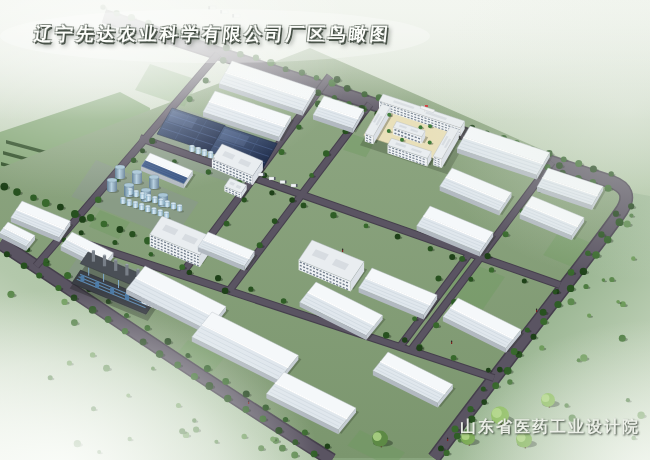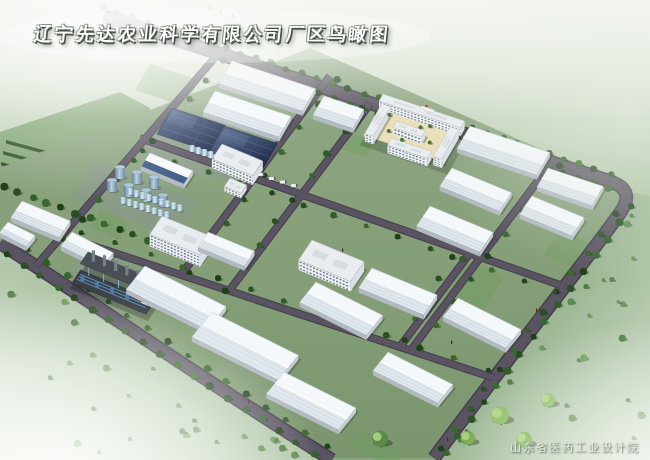--- a/index.html
+++ b/index.html
@@ -7,22 +7,22 @@
          font-family:"Liberation Sans",sans-serif;}
   .stage svg{position:absolute;left:0;top:0;display:block;}
   .title{position:absolute;left:34px;top:22px;white-space:nowrap;
          font-size:18px;font-weight:700;letter-spacing:3px;color:#fcfdfa;
          transform:skewX(-6deg);
          text-shadow:1.5px 1.5px 0 rgba(62,72,62,.9),
                      -1px -1px 0 rgba(120,130,118,.55),
                      1px -1px 0 rgba(80,90,80,.6),
                      -1px 1px 0 rgba(80,90,80,.6),
                      3px 3px 4px rgba(25,35,25,.5);}
-  .watermark{position:absolute;right:10px;bottom:5px;white-space:nowrap;
-         font-size:11px;font-weight:400;letter-spacing:2px;color:#eef1ea;opacity:.95;
+  .watermark{position:absolute;right:10px;bottom:22px;white-space:nowrap;
+         font-size:16px;font-weight:700;letter-spacing:2px;color:#eef1ea;opacity:.95;
          text-shadow:1px 1px 2px rgba(30,40,30,.9);}
 </style>
 </head>
 <body>
 
 <div class="stage">
   <svg id="scene" width="650" height="460" viewBox="0 0 650 460">
     <defs>
       <linearGradient id="gSky" x1="0" y1="0" x2="0" y2="1">
         <stop offset="0" stop-color="#eef2ec"></stop>

